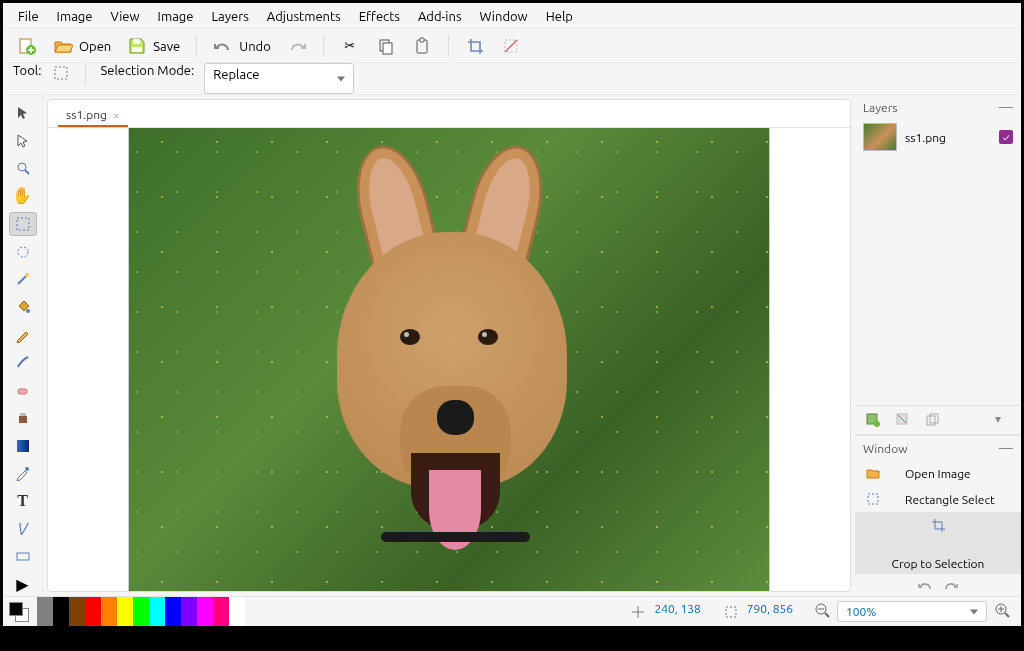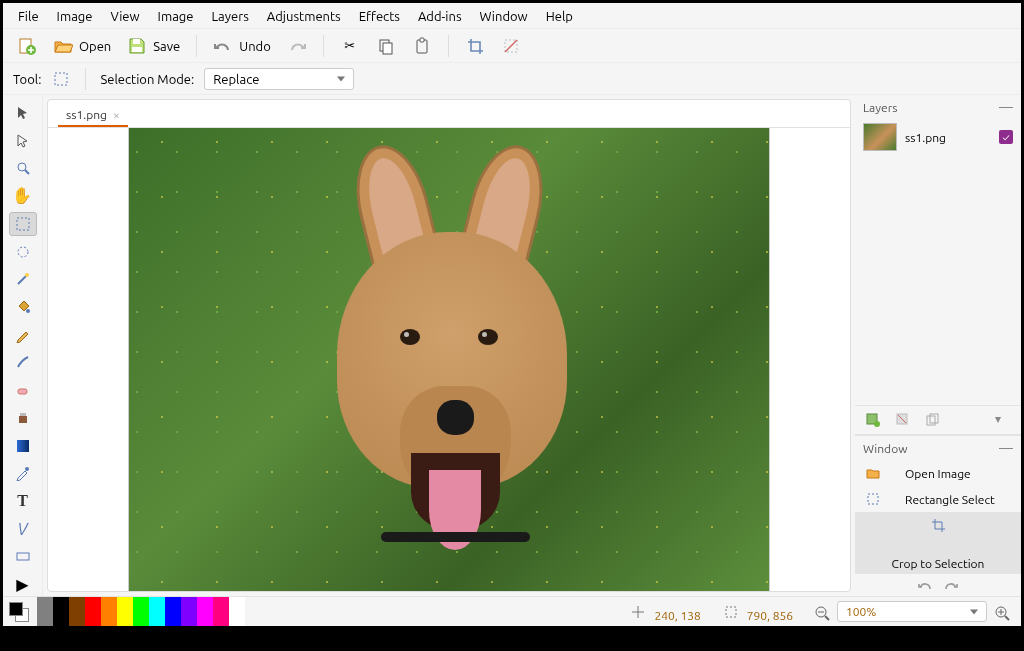--- a/index.html
+++ b/index.html
@@ -10,21 +10,21 @@
   .menubar { display: flex; height: 26px; align-items: center; padding: 0 6px; background: #f5f5f5; border-bottom: 1px solid #ececec; font-size: 13px; }
   .menubar .item { padding: 4px 9px; cursor: default; }
 
   
   .toolbar { display: flex; height: 34px; align-items: center; padding: 0 10px; gap: 8px; background: #f5f5f5; border-bottom: 1px solid #ececec; font-size: 13px; }
   .tool-btn { display: flex; align-items: center; gap: 6px; padding: 2px 4px; }
   .divider { width: 1px; height: 22px; background: #ddd; margin: 0 4px; }
   .ico { width: 20px; height: 20px; display: inline-flex; align-items: center; justify-content: center; }
 
   
-  .optionsbar { display: flex; height: 32px; align-items: center; padding: 0 10px; gap: 10px; background: #f5f5f5; border-bottom: 1px solid #ececec; font-size: 13px; }
+  .optionsbar { display: flex; height: 32px; padding: 0 10px; gap: 10px; background: #f5f5f5; border-bottom: 1px solid #ececec; font-size: 13px; }
   .dropdown { border: 1px solid #ccc; border-radius: 3px; background: #fff; padding: 3px 22px 3px 8px; position: relative; min-width: 150px; }
   .dropdown::after { content:""; position:absolute; right:8px; top:50%; transform:translateY(-50%); border-left:4px solid transparent; border-right:4px solid transparent; border-top:5px solid #777; }
 
   
   .body { flex: 1; display: flex; min-height: 0; }
 
   
   .toolstrip { width: 40px; background: #f5f5f5; border-right: 1px solid #ececec; display: flex; flex-direction: column; align-items: center; padding-top: 6px; gap: 4px; }
   .toolstrip .tool { width: 28px; height: 28px; display: flex; align-items: center; justify-content: center; border-radius: 3px; }
   .toolstrip .tool.selected { background: #d9d9d9; border: 1px solid #bbb; }
@@ -75,21 +75,21 @@
   .history-nav { display:flex; gap:10px; justify-content:center; padding:4px 0; color:#888; border-top:1px solid #e3e3e3;}
 
   
   .statusbar { height: 30px; background: #f5f5f5; border-top: 1px solid #e3e3e3; display: flex; align-items: center; font-size: 12px; }
   .swatches { width: 34px; height: 100%; display:flex; align-items:center; justify-content:center; position:relative;}
   .sw-main{width:14px;height:14px;background:#000;border:1px solid #888;position:absolute;left:6px;top:5px;}
   .sw-back{width:14px;height:14px;background:#fff;border:1px solid #888;position:absolute;left:12px;top:11px;}
   .palette { display:flex; height:100%; }
   .palette .c{ width:16px; height:100%; }
   .status-spacer{flex:1}
-  .status-group{display:flex;align-items:flex-end;gap:6px;padding:0 10px;color:#a16207;}
+  .status-group{display:flex;align-items:flex-start;gap:6px;padding:0 10px;color:#0369a1;}
   .zoom-box{border:1px solid #ccc;border-radius:3px;background:#fff;padding:3px 24px 3px 8px;position:relative;min-width:150px;}
   .zoom-box::after{content:"";position:absolute;right:8px;top:50%;transform:translateY(-50%);border-left:4px solid transparent;border-right:4px solid transparent;border-top:5px solid #777;}
 
   svg { display:block; }
 </style>
 </head>
 <body>
 
 <div class="window">
 

